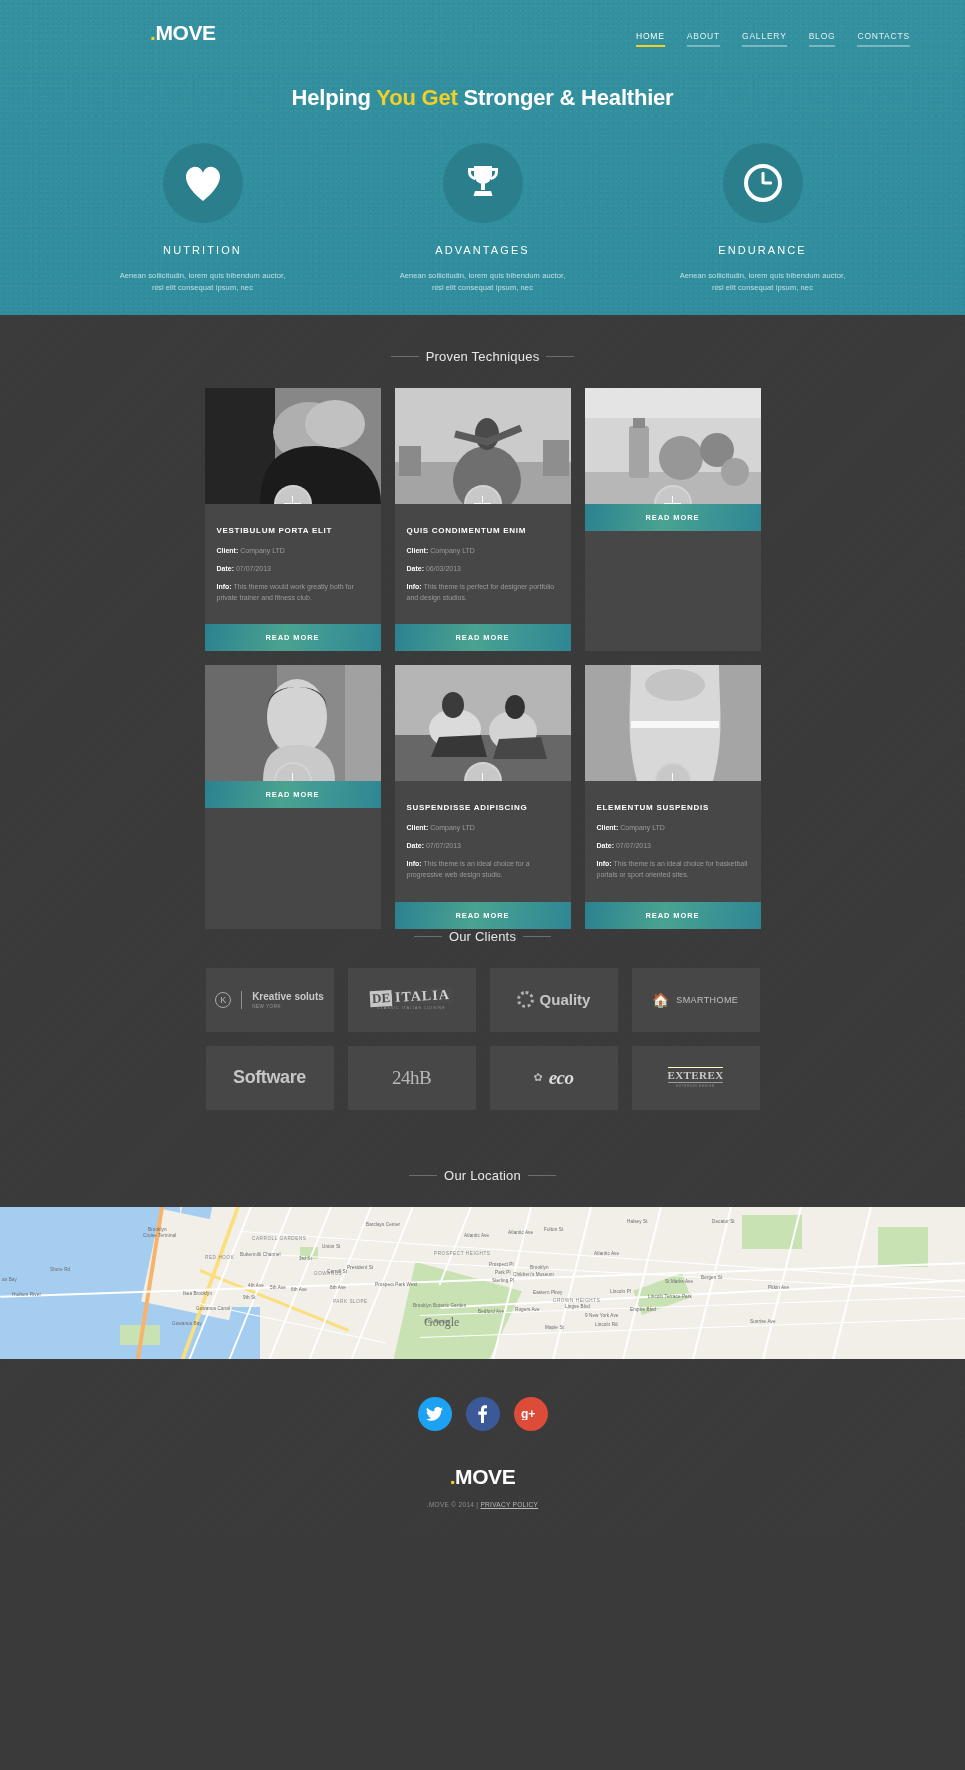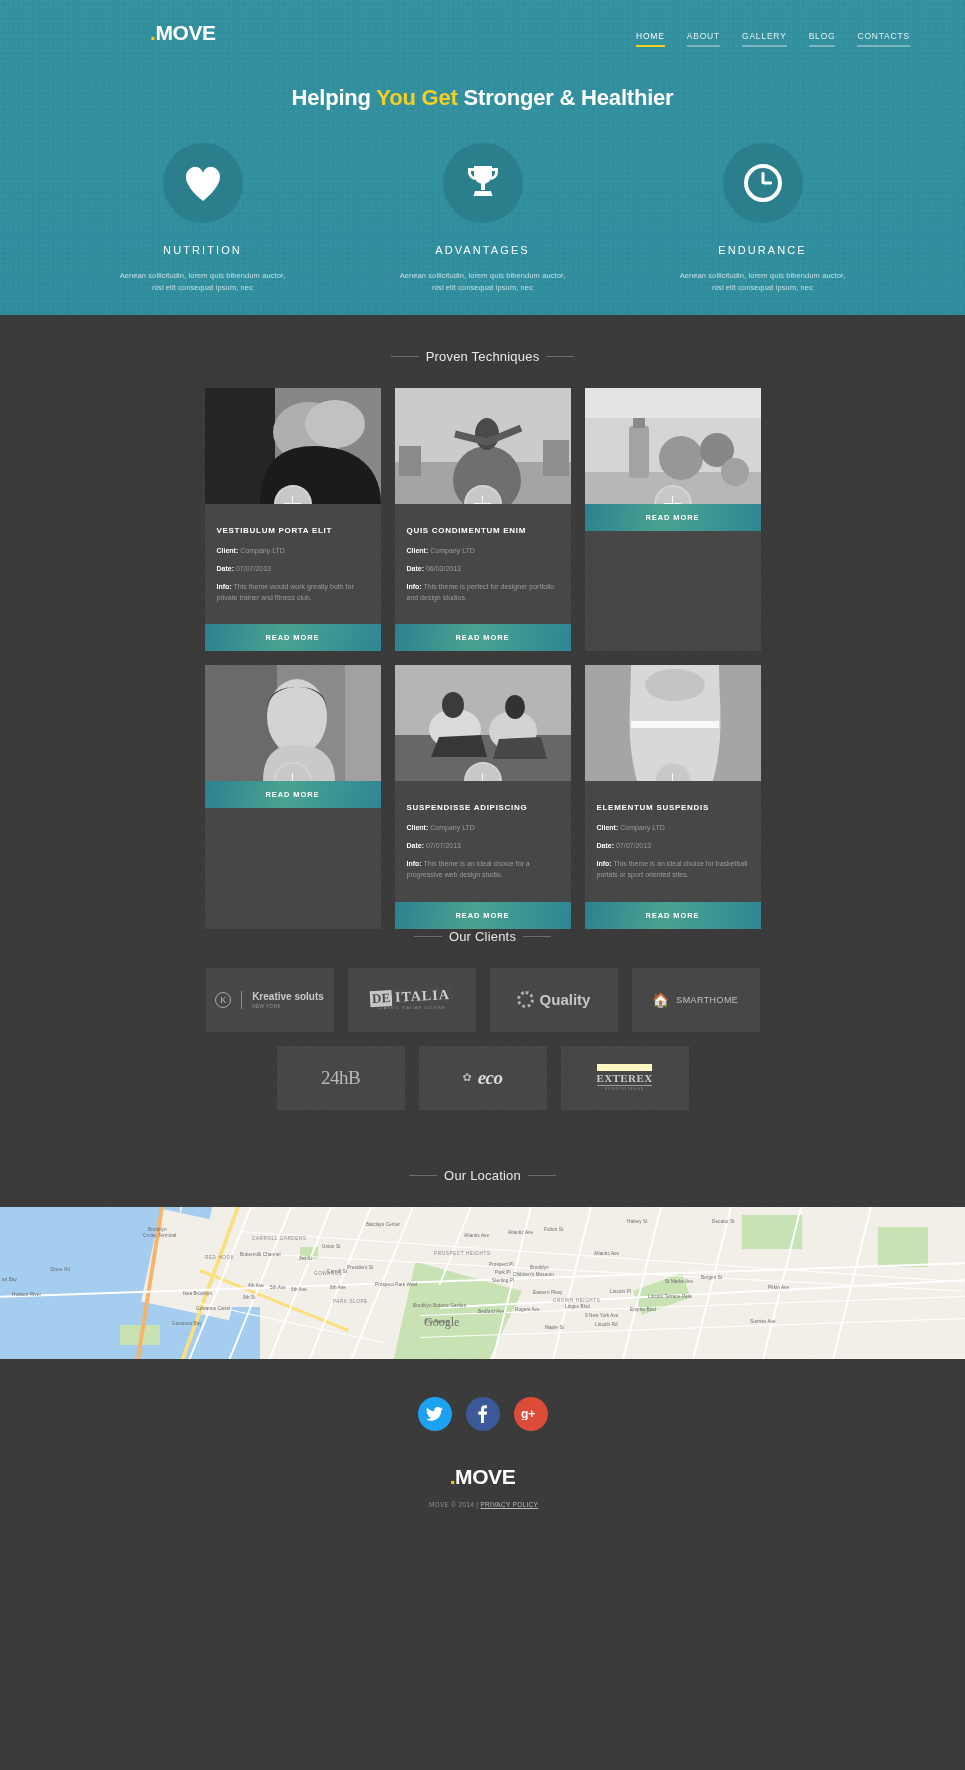--- a/index.html
+++ b/index.html
@@ -231,21 +231,21 @@
   .c-quality .qt { color: #c6c6c6; font-size: 15px; font-weight: bold; }
   .c-smart .shouse { color: #b0b0b0; font-size: 14px; line-height: 1;}
   .c-smart .st { color: #c0c0c0; font-size: 9px; letter-spacing: 0.4px;}
   .c-software .swt { color: #c6c6c6; font-size: 18px; font-weight: bold; letter-spacing: -0.4px;}
   .c-24hb .ht { color: #b8b8b8; font-size: 19px; font-family: "Liberation Serif", serif; letter-spacing: -0.5px;}
   .c-eco .leaf { color: #b5b5b5; font-size: 11px; }
   .c-eco .et { color: #dcdcdc; font-size: 19px; font-weight: bold; font-style: italic;
     font-family: "Liberation Serif", serif; letter-spacing: -0.5px;}
   .c-exterex .xt {
     color: #cacaca; font-size: 11px; font-weight: bold; letter-spacing: 0.4px;
-    border-top: 7px solid #fef9c3; border-bottom: 1px solid #9c9c9c; padding: 1px 0;
+    border-top: 1px solid #fef9c3; border-bottom: 1px solid #9c9c9c; padding: 1px 0;
     font-family: "Liberation Serif", serif;
   }
   .c-exterex .xsub { color: #8f8f8f; font-size: 3.2px; letter-spacing: 0.6px; text-align: center; margin-top: 1px;}
 
   
   .map-wrap { padding-top: 58px; }
   .map {
     position: relative;
     width: 965px; height: 152px;
     background: #f2efe9;
@@ -524,20 +524,23 @@
       <div class="client c-quality">
         <div class="qring"></div>
         <span class="qt">Quality</span>
       </div>
 
       <div class="client c-smart">
         <span class="shouse">🏠</span>
         <span class="st">SMARTHOME</span>
       </div>
 
+      <div class="client c-software">
+        <span class="swt">Software</span>
+      </div>
 
       <div class="client c-24hb">
         <span class="ht">24hB</span>
       </div>
 
       <div class="client c-eco">
         <span class="leaf">✿</span>
         <span class="et">eco</span>
       </div>
 

